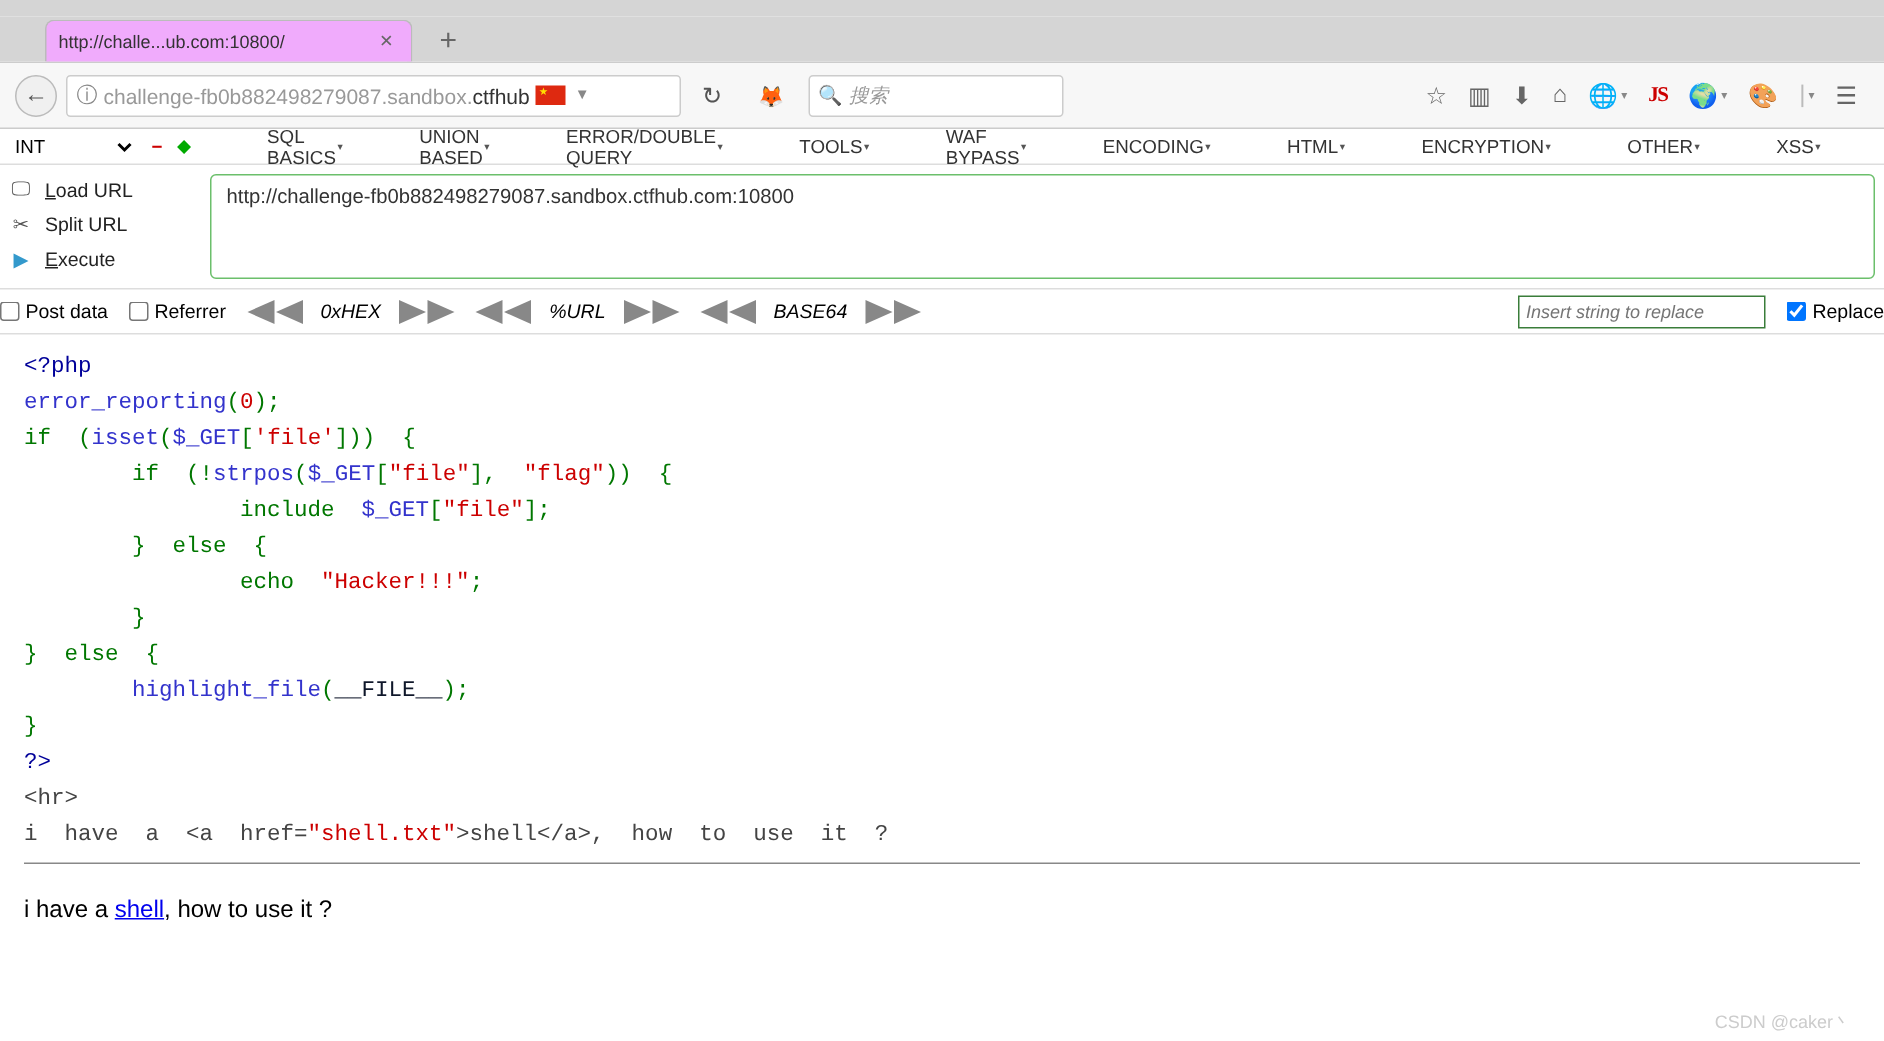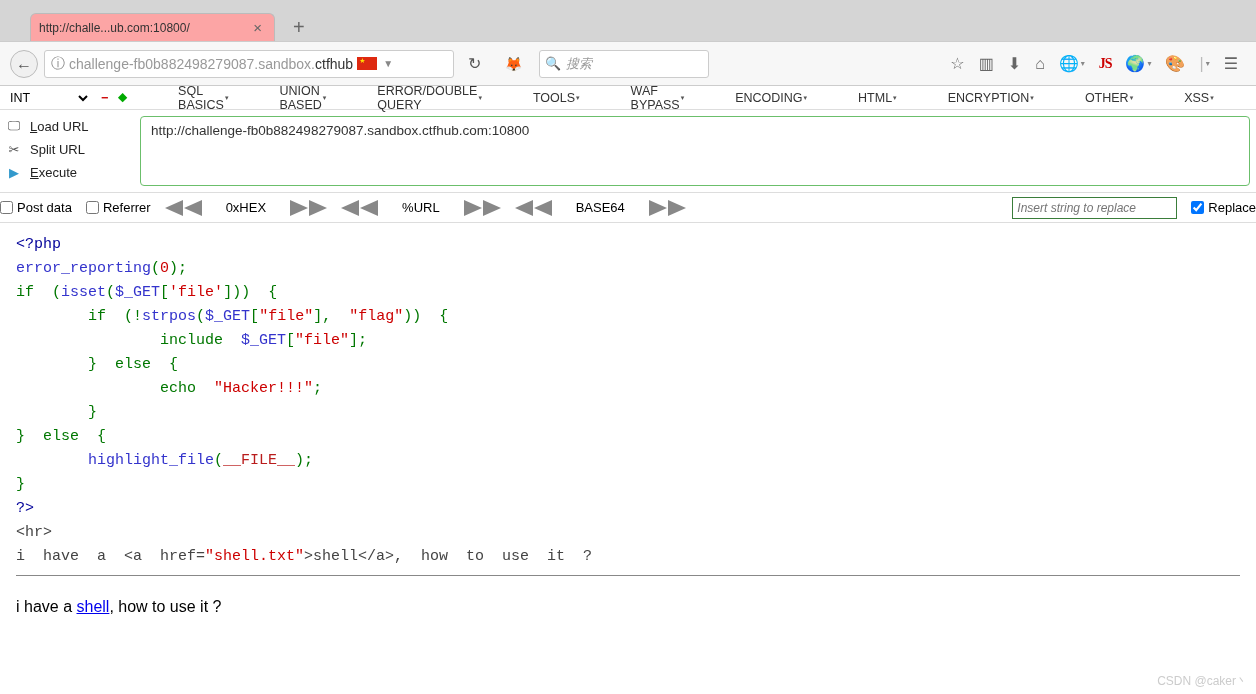--- a/index.html
+++ b/index.html
@@ -3,21 +3,21 @@
 <meta charset="utf-8">
 <style>
 * { margin: 0; padding: 0; box-sizing: border-box; }
 body { font-family: Arial, sans-serif; font-size: 13px; background: #fff; width: 1256px; height: 694px; overflow: hidden; position: relative; }
 
 
 .titlebar { height: 11px; background: #d5d5d5; }
 
 
 .tabstrip { height: 30px; background: #d5d5d5; display: flex; align-items: flex-end; padding-left: 30px; }
-.tab { background: #fca5a5; border: 1px solid #bbb; border-bottom: none; border-radius: 6px 6px 0 0; height: 28px; width: 245px; display: flex; align-items: center; padding: 0 8px; font-size: 12px; color: #333; position: relative; }
+.tab { background: #f0abfc; border: 1px solid #bbb; border-bottom: none; border-radius: 6px 6px 0 0; height: 28px; width: 245px; display: flex; align-items: center; padding: 0 8px; font-size: 12px; color: #333; position: relative; }
 .tab-close { margin-left: auto; font-size: 15px; color: #666; padding: 0 4px; }
 .newtab { margin-left: 10px; color: #666; font-size: 20px; padding: 0 8px; height: 28px; display: flex; align-items: center; }
 
 
 .urlbar { height: 45px; background: #f7f7f7; border-top: 1px solid #ccc; border-bottom: 1px solid #ccc; display: flex; align-items: center; padding: 0 10px; gap: 6px; }
 .navbtn { width: 28px; height: 28px; border: 1px solid #bbb; border-radius: 50%; display: flex; align-items: center; justify-content: center; color: #555; font-size: 16px; background: #f0f0f0; }
 .addrbox { flex: 0 0 410px; height: 28px; border: 1px solid #ccc; border-radius: 3px; display: flex; align-items: center; padding: 0 6px; background: #fff; font-size: 14px; color: #999; }
 .addrbox .domain { color: #333; }
 .flag { width: 20px; height: 13px; background: #de2910; margin-left: 4px; position: relative; }
 .flag::after { content: "★"; color: #ffde00; font-size: 7px; position: absolute; top: 0; left: 2px; }
@@ -46,44 +46,44 @@
 .hb-left { width: 140px; padding: 4px 0; }
 .hb-action { display: flex; align-items: center; gap: 8px; padding: 4px 6px; font-size: 13px; color: #222; }
 .hb-action .u { text-decoration: underline; }
 .hb-ico { width: 16px; text-align: center; color: #555; }
 .hb-urlbox { flex: 1; margin: 6px 6px 6px 0; border: 1px solid #6bbf6b; border-radius: 4px; padding: 6px 10px; font-size: 13.5px; color: #333; min-height: 70px; }
 
 
 .hb-controls { height: 30px; display: flex; align-items: center; gap: 14px; border-bottom: 1px solid #ddd; font-size: 13px; }
 .hb-check { display: flex; align-items: center; gap: 4px; }
 .hb-check input { width: 13px; height: 13px; }
-.hb-enc { display: flex; align-items: center; gap: 18px; }
+.hb-enc { display: flex; align-items: center; gap: 6px; font-style: italic; }
 .arrow-btn { width: 0; height: 0; border-top: 8px solid transparent; border-bottom: 8px solid transparent; display: inline-block; }
 .arrow-l { border-right: 18px solid #888; }
 .arrow-r { border-left: 18px solid #888; }
 .arrow-pair { display: flex; gap: 1px; }
 .hb-input { border: 1px solid #3a7d3a; height: 22px; width: 165px; padding: 0 4px; font-style: italic; color: #888; font-size: 12px; }
 .hb-controls .spacer { flex: 1; }
 
 
 .content { padding: 10px 16px; font-family: "SimSun", "Courier New", monospace; font-size: 15px; line-height: 1.6; }
 .code { white-space: pre; color: #444; }
 .c-tag { color: #009; }
 .c-kw { color: #070; }
 .c-fn { color: #33c; }
 .c-var { color: #33c; }
 .c-str { color: #c00; }
 .c-num { color: #c00; }
-.c-const { color: #b91c1c; }
+.c-const { color: #0f172a; }
 .c-op { color: #070; }
 .hr-line { border: none; border-top: 1px solid #888; margin: 6px 0; }
 .hint { font-family: Arial, sans-serif; font-size: 16px; color: #000; margin-top: 18px; }
 .hint a { color: #0000ee; text-decoration: underline; }
 
-.watermark { position: absolute; bottom: 4px; right: 8px; color: #ccc; font-size: 12px; }
+.watermark { position: absolute; bottom: 4px; right: 22px; color: #ccc; font-size: 12px; }
 </style>
 </head>
 <body>
 
 <div class="titlebar"></div>
 
 <div class="tabstrip">
   <div class="tab">
     <span>http://challe...ub.com:10800/</span>
     <span class="tab-close">×</span>

